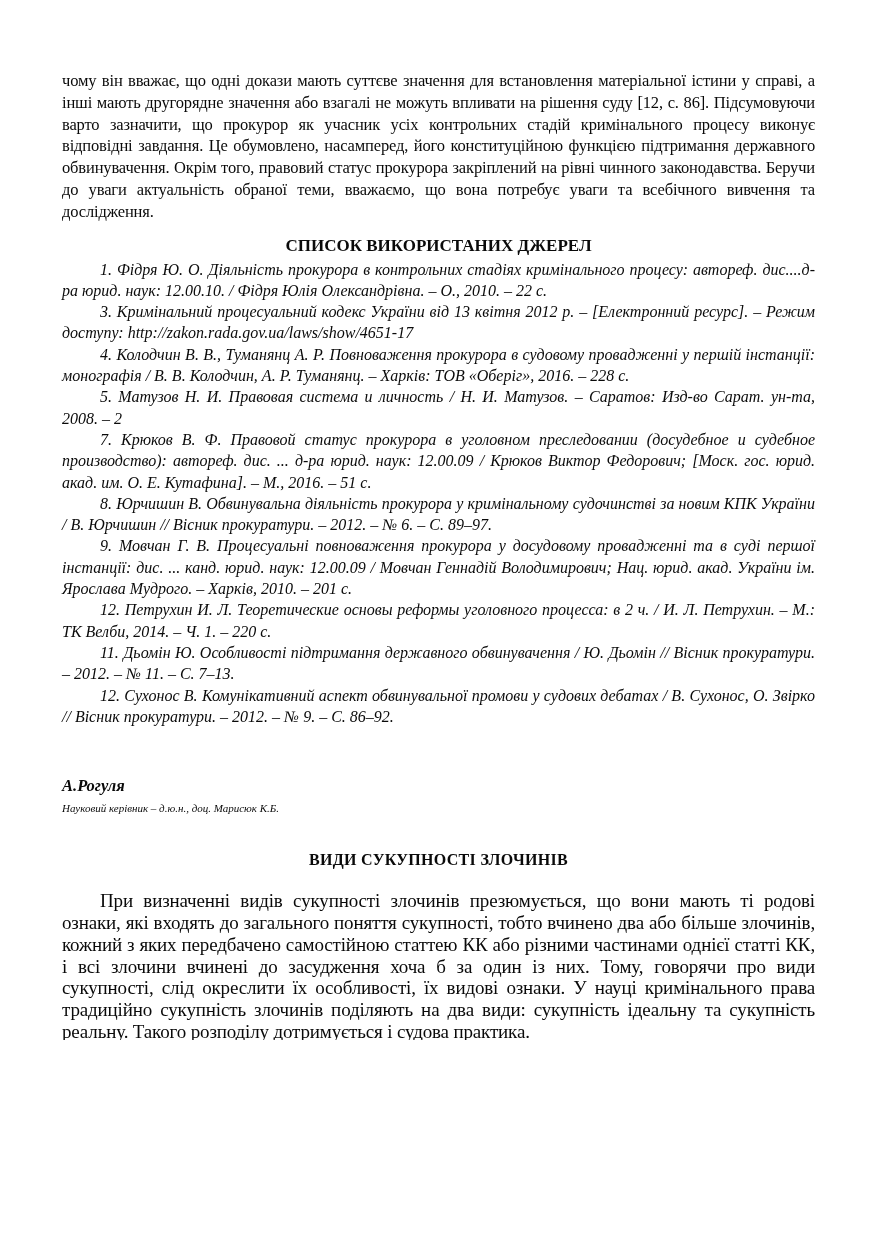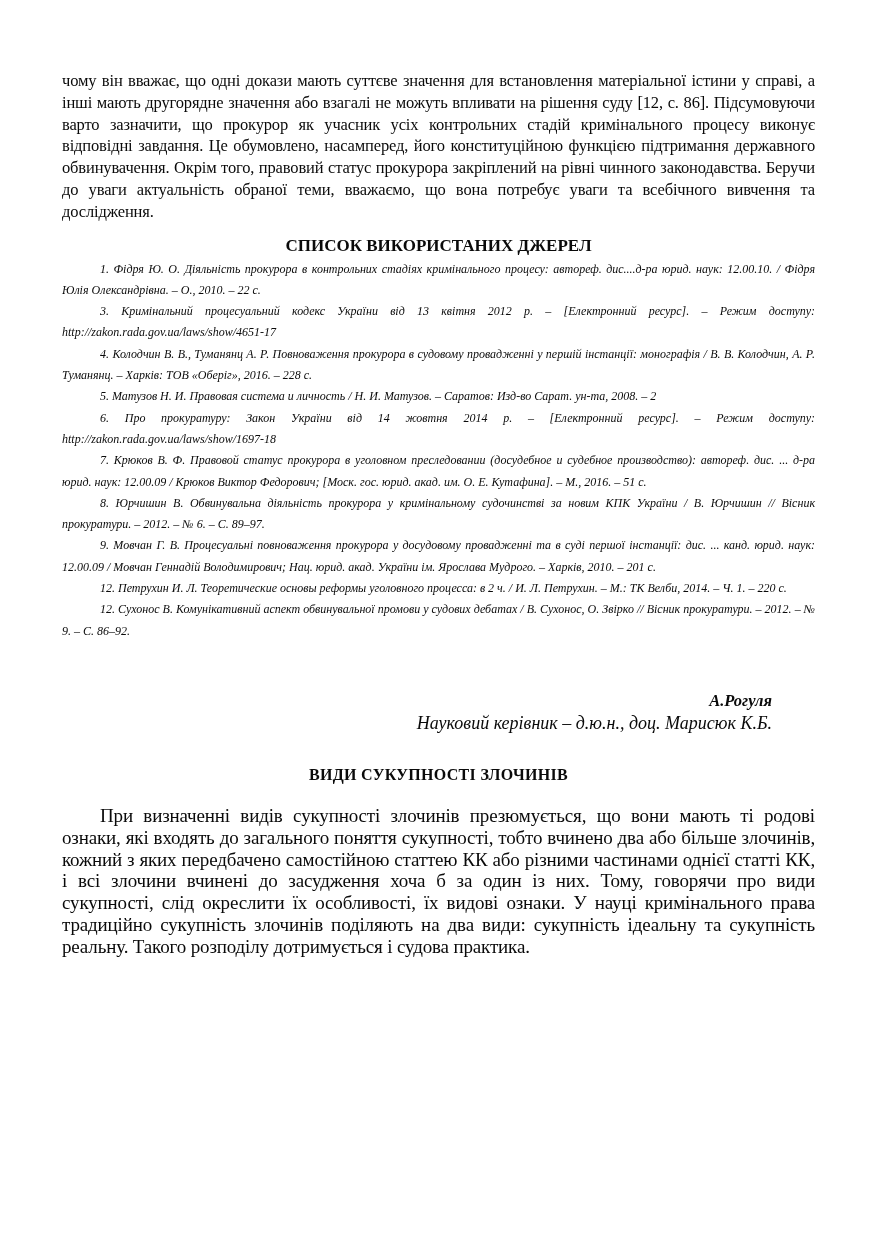--- a/index.html
+++ b/index.html
@@ -31,39 +31,38 @@
     margin: 12px 0 0 0;
     font-size: 17px;
     font-weight: bold;
     text-align: center;
     line-height: 22px;
   }
   .references {
     margin-top: 2px;
   }
   .reference-item {
-    font-size: 12px;
+    font-size: 16px;
     font-style: italic;
     line-height: 21.3px;
     text-align: justify;
     text-indent: 38px;
   }
   .author-block {
     margin-top: 48px;
     margin-right: 43px;
-    text-align: right;
   }
   .author-name {
     font-size: 16.5px;
     font-weight: bold;
     font-style: italic;
     line-height: 22px;
   }
   .author-supervisor {
-    font-size: 18px;
+    font-size: 11px;
     font-style: italic;
     line-height: 22px;
   }
   .article-title {
     margin: 28px 0 0 0;
     font-size: 16px;
     font-weight: bold;
     text-align: center;
     line-height: 26px;
     letter-spacing: 0.3px;
@@ -96,25 +95,25 @@
 
   <p class="intro-paragraph">чому він вважає, що одні докази мають суттєве значення для встановлення матеріальної істини у справі, а інші мають другорядне значення або взагалі не можуть впливати на рішення суду [12, с. 86]. Підсумовуючи варто зазначити, що прокурор як учасник усіх контрольних стадій кримінального процесу виконує відповідні завдання. Це обумовлено, насамперед, його конституційною функцією підтримання державного обвинувачення. Окрім того, правовий статус прокурора закріплений на рівні чинного законодавства. Беручи до уваги актуальність обраної теми, вважаємо, що вона потребує уваги та всебічного вивчення та дослідження.</p>
 
   <h2 class="ref-heading">СПИСОК ВИКОРИСТАНИХ ДЖЕРЕЛ</h2>
 
   <div class="references">
     <p class="reference-item">1. Фідря Ю. О. Діяльність прокурора в контрольних стадіях кримінального процесу: автореф. дис....д-ра юрид. наук: 12.00.10. / Фідря Юлія Олександрівна. – О., 2010. – 22 с.</p>
     <p class="reference-item">3. Кримінальний процесуальний кодекс України від 13 квітня 2012 р. – [Електронний ресурс]. – Режим доступу: http://zakon.rada.gov.ua/laws/show/4651-17</p>
     <p class="reference-item">4. Колодчин В. В., Туманянц А. Р. Повноваження прокурора в судовому провадженні у першій інстанції: монографія / В. В. Колодчин, А. Р. Туманянц. – Харків: ТОВ «Оберіг», 2016. – 228 с.</p>
     <p class="reference-item">5. Матузов Н. И. Правовая система и личность / Н. И. Матузов. – Саратов: Изд-во Сарат. ун-та, 2008. – 2</p>
-    <p class="reference-item">6. Про прокуратуру: Закон України від 14 жовтня 2014 р. – [Електронний ресурс]. – Режим доступу: http://zakon.rada.gov.ua/laws/show/1697-18</p>
     <p class="reference-item">7. Крюков В. Ф. Правовой статус прокурора в уголовном преследовании (досудебное и судебное производство): автореф. дис. ... д-ра юрид. наук: 12.00.09 / Крюков Виктор Федорович; [Моск. гос. юрид. акад. им. О. Е. Кутафина]. – М., 2016. – 51 с.</p>
     <p class="reference-item">8. Юрчишин В. Обвинувальна діяльність прокурора у кримінальному судочинстві за новим КПК України / В. Юрчишин // Вісник прокуратури. – 2012. – № 6. – С. 89–97.</p>
     <p class="reference-item">9. Мовчан Г. В. Процесуальні повноваження прокурора у досудовому провадженні та в суді першої інстанції: дис. ... канд. юрид. наук: 12.00.09 / Мовчан Геннадій Володимирович; Нац. юрид. акад. України ім. Ярослава Мудрого. – Харків, 2010. – 201 с.</p>
     <p class="reference-item">12. Петрухин И. Л. Теоретические основы реформы уголовного процесса: в 2 ч. / И. Л. Петрухин. – М.: ТК Велби, 2014. – Ч. 1. – 220 с.</p>
+    <p class="reference-item">11. Дьомін Ю. Особливості підтримання державного обвинувачення / Ю. Дьомін // Вісник прокуратури. – 2012. – № 11. – С. 7–13.</p>
     <p class="reference-item">12. Сухонос В. Комунікативний аспект обвинувальної промови у судових дебатах / В. Сухонос, О. Звірко // Вісник прокуратури. – 2012. – № 9. – С. 86–92.</p>
   </div>
 
   <div class="author-block">
     <div class="author-name">А.Рогуля</div>
     <div class="author-supervisor">Науковий керівник – д.ю.н., доц. Марисюк К.Б.</div>
   </div>
 
   <h1 class="article-title">ВИДИ СУКУПНОСТІ ЗЛОЧИНІВ</h1>
 

